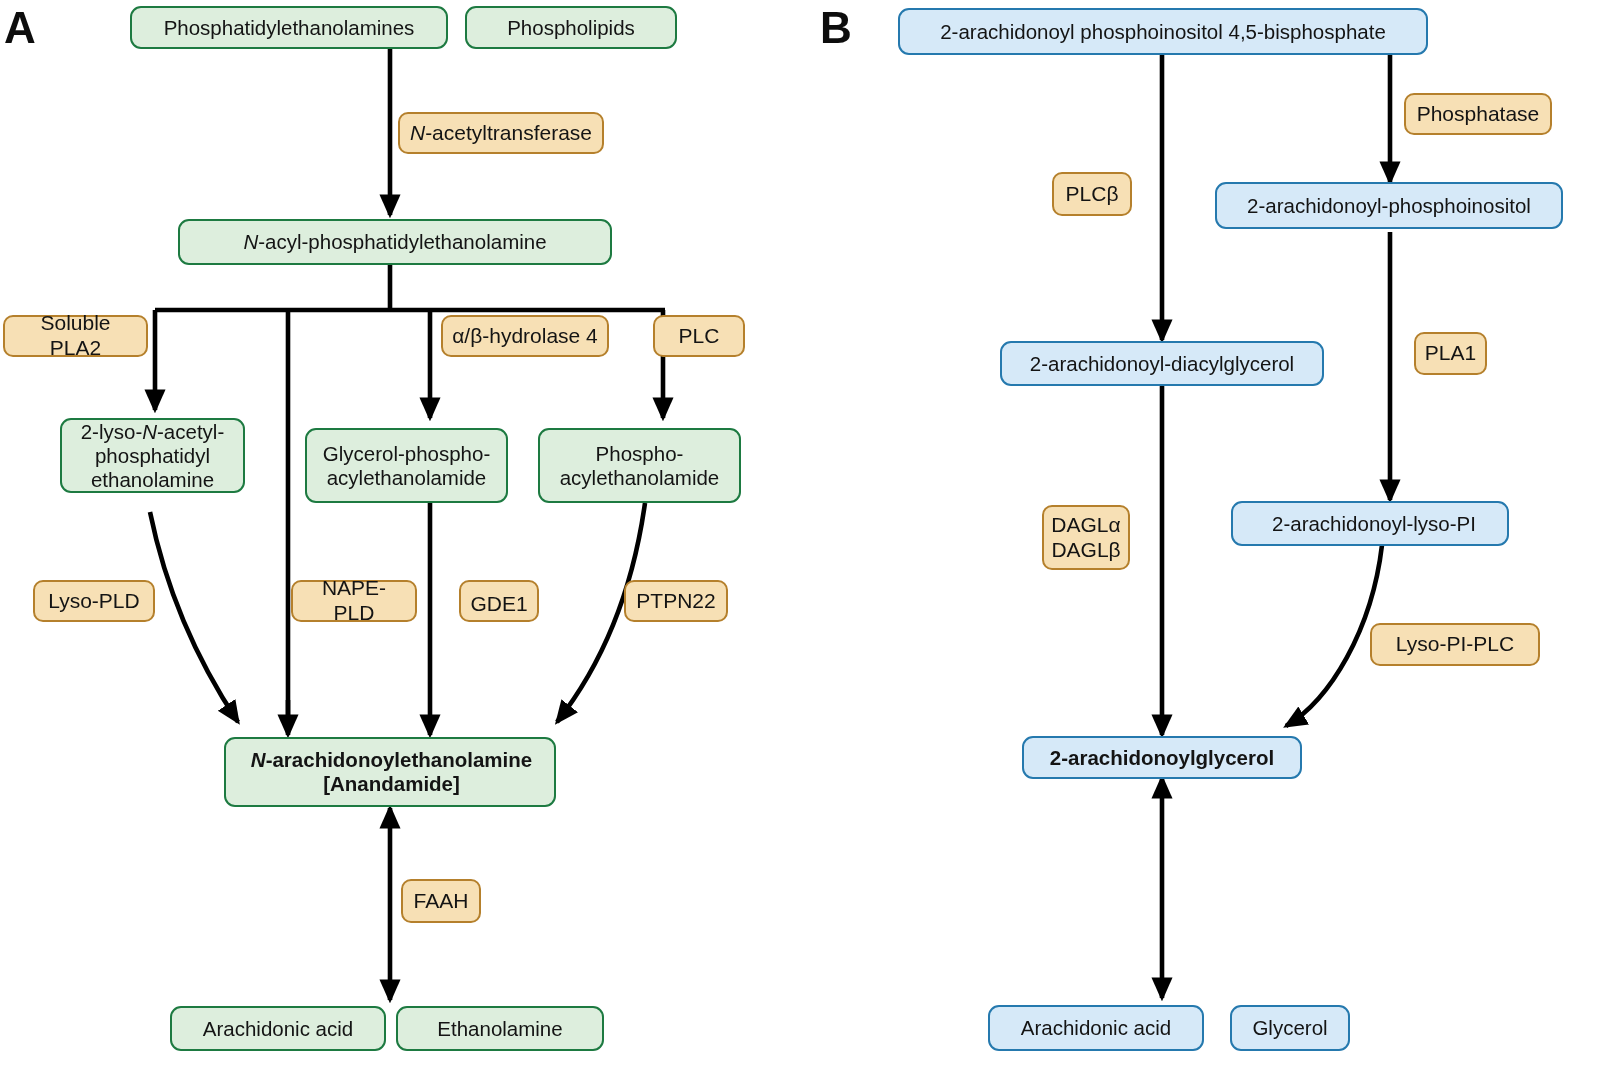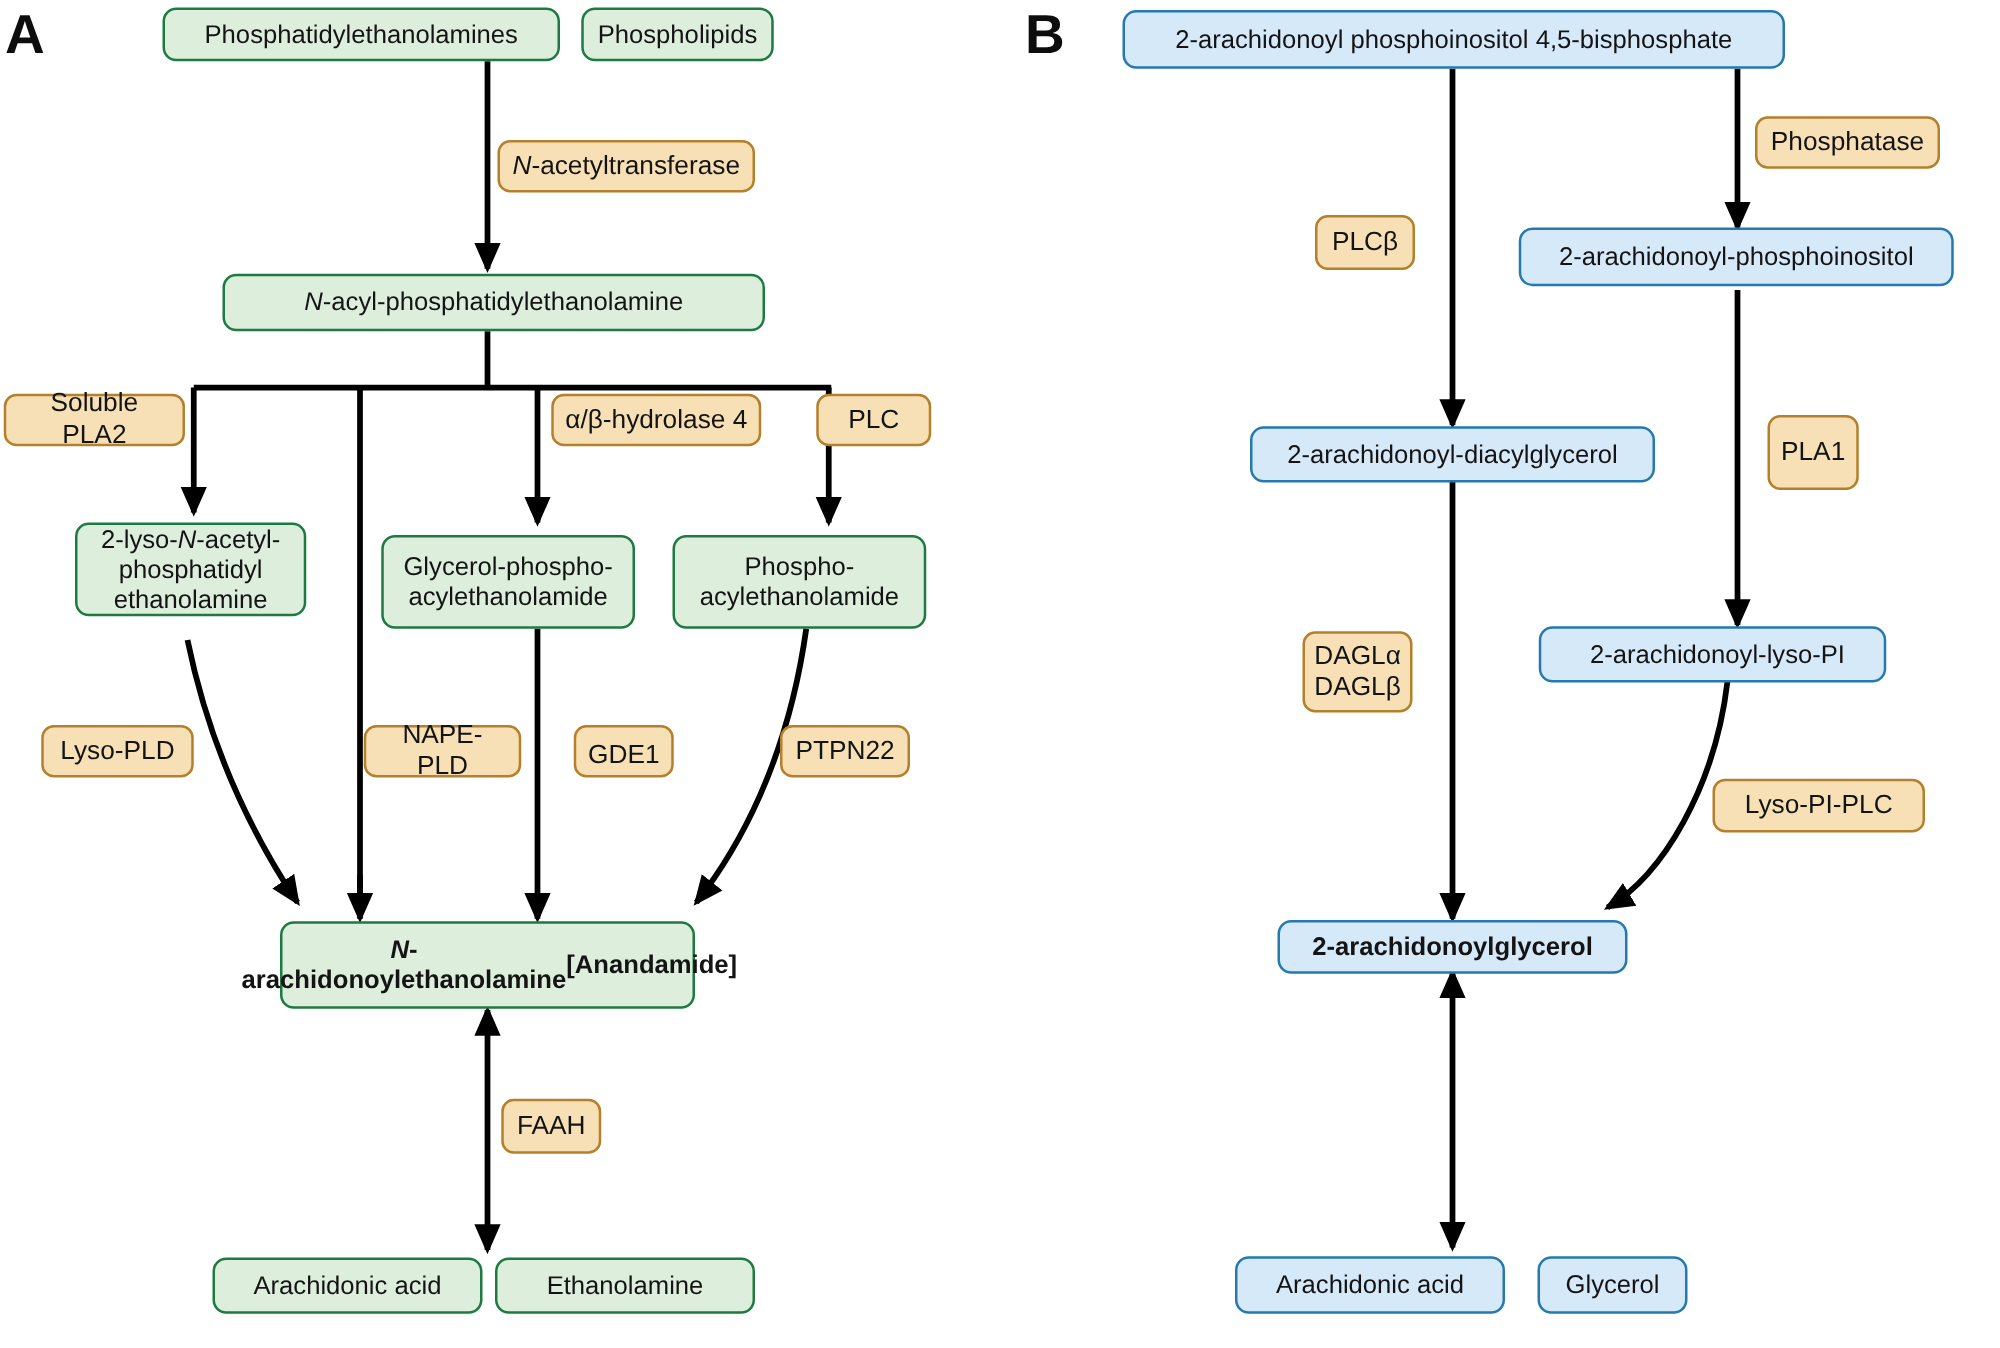--- a/index.html
+++ b/index.html
@@ -71,21 +71,21 @@
       <line x1="1162" y1="778" x2="1162" y2="998" marker-start="url(#ah)" marker-end="url(#ah)"></line>
     </g>
   </svg>
 
   <div class="panel-letter" style="left:4px;top:3px;">A</div>
 
   <div class="node metab-green" style="left:130px;top:6px;width:318px;height:43px;">
     <span>Phosphatidylethanolamines</span>
   </div>
 
-  <div class="node metab-green" style="left:465px;top:6px;width:154px;height:43px;">
+  <div class="node metab-green" style="left:465px;top:6px;width:212px;height:43px;">
     <span>Phospholipids</span>
   </div>
 
   <div class="node enzyme" style="left:398px;top:112px;width:206px;height:42px;">
     <span><span class="ital">N</span><span>-acetyltransferase</span></span>
   </div>
 
   <div class="node metab-green" style="left:178px;top:219px;width:434px;height:46px;">
     <span><span class="ital">N</span><span>-acyl-phosphatidylethanolamine</span></span>
   </div>
@@ -127,21 +127,21 @@
   </div>
 
   <div class="node enzyme" style="left:459px;top:580px;width:80px;height:42px;align-items:flex-end;">
     <span>GDE1</span>
   </div>
 
   <div class="node enzyme" style="left:624px;top:580px;width:104px;height:42px;">
     <span>PTPN22</span>
   </div>
 
-  <div class="node metab-green bold" style="left:224px;top:737px;width:332px;height:70px;flex-direction:row;padding-left:12px;">
+  <div class="node metab-green bold" style="left:224px;top:737px;width:332px;height:70px;flex-direction:column;padding-left:12px;">
     <span><span class="ital">N</span><span>-arachidonoylethanolamine</span></span>
     <span>[Anandamide]</span>
   </div>
 
   <div class="node enzyme" style="left:401px;top:879px;width:80px;height:44px;">
     <span>FAAH</span>
   </div>
 
   <div class="node metab-green" style="left:170px;top:1006px;width:216px;height:45px;">
     <span>Arachidonic acid</span>
@@ -166,21 +166,21 @@
   </div>
 
   <div class="node metab-blue" style="left:1215px;top:182px;width:348px;height:47px;">
     <span>2-arachidonoyl-phosphoinositol</span>
   </div>
 
   <div class="node metab-blue" style="left:1000px;top:341px;width:324px;height:45px;">
     <span>2-arachidonoyl-diacylglycerol</span>
   </div>
 
-  <div class="node enzyme" style="left:1414px;top:332px;width:73px;height:60px;">
+  <div class="node enzyme" style="left:1414px;top:332px;width:73px;height:43px;">
     <span>PLA1</span>
   </div>
 
   <div class="node enzyme" style="left:1042px;top:505px;width:88px;height:65px;flex-direction:column;">
     <span>DAGLα</span>
     <span>DAGLβ</span>
   </div>
 
   <div class="node metab-blue" style="left:1231px;top:501px;width:278px;height:45px;padding-left:17px;">
     <span>2-arachidonoyl-lyso-PI</span>

